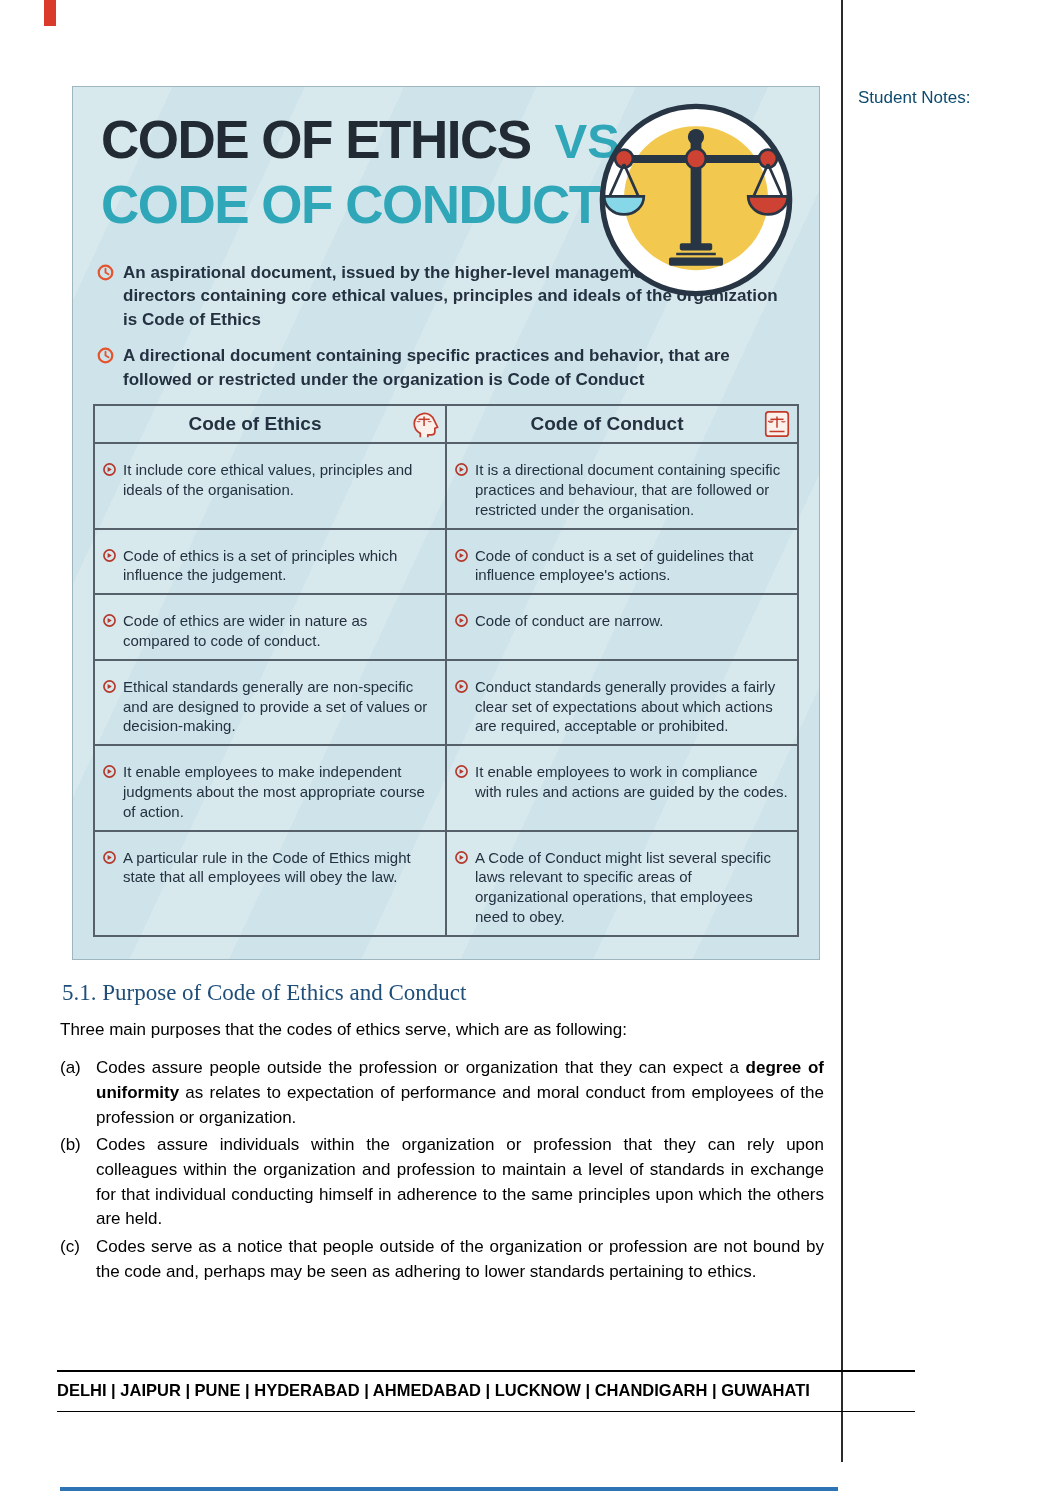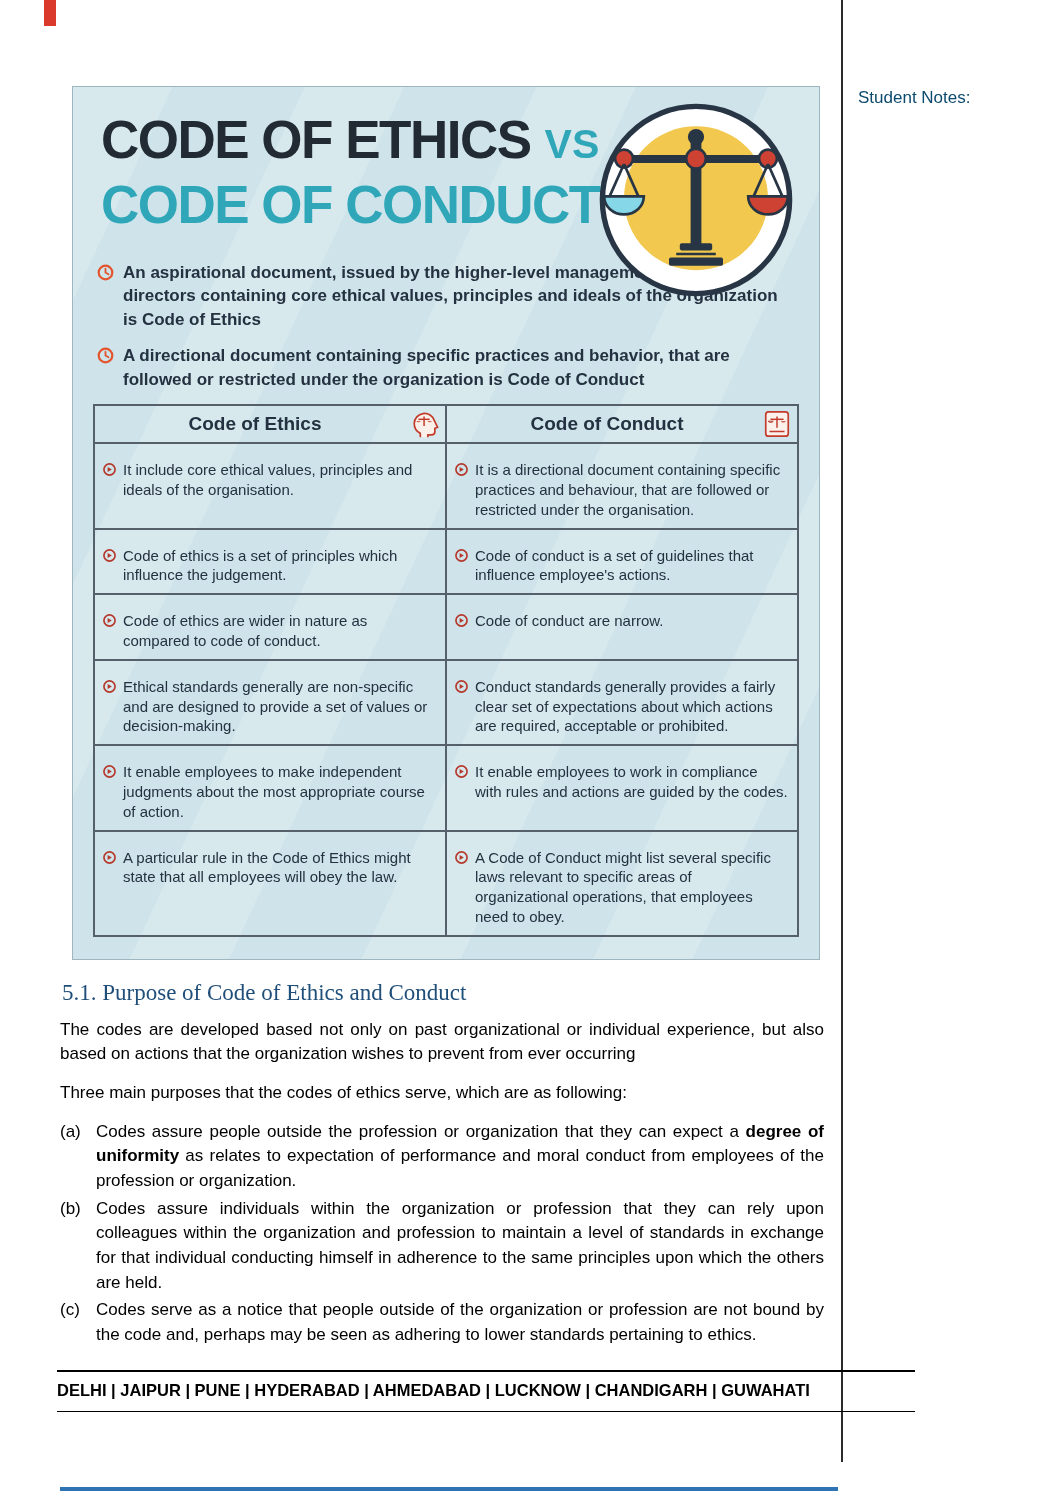--- a/index.html
+++ b/index.html
@@ -19,21 +19,21 @@
     margin-left:12px; width:748px; position:relative;
     background-color:#cfe4ea;
     background-image:repeating-linear-gradient(115deg,
       rgba(255,255,255,0.18) 0px, rgba(255,255,255,0.18) 90px,
       rgba(255,255,255,0) 90px, rgba(255,255,255,0) 210px);
     border:1px solid #9db6bf;
     padding-bottom:22px;
   }
   .ig-title { padding:26px 0 0 28px; }
   .t1 { font-size:53px; font-weight:bold; color:#222b33; letter-spacing:-1.5px; line-height:1; }
-  .t1 .vs { font-size:41px; font-weight:bold; color:#2fa7b8; letter-spacing:0; margin-left:14px;text-align:right; }
+  .t1 .vs { font-size:49px; font-weight:bold; color:#2fa7b8; letter-spacing:0; margin-left:24px;text-align:right; }
   .t2 { font-size:53px; font-weight:bold; color:#2fa7b8; letter-spacing:-1.5px; line-height:1; margin-top:12px; }
   .illustration { position:absolute; top:14px; right:24px; width:198px; height:198px; }
 
   .ig-bullets { margin:30px 24px 0 24px; }
   .ig-bullet { display:flex; gap:9px; font-weight:bold; font-size:17px; color:#243140; line-height:1.38; margin-bottom:13px; }
   .ig-bullet svg { margin-top:3px; flex:none; }
 
   table.compare { border-collapse:collapse; margin:8px auto 0; width:706px; border:2px solid #55606a; }
   table.compare th {
     border:2px solid #55606a; font-size:19px; color:#243140;
@@ -269,21 +269,20 @@
                   <span>A Code of Conduct might list several specific laws relevant to specific areas of organizational operations, that employees need to obey.</span>
                 </div>
               </td>
           </tr>
         </tbody>
       </table>
     </div>
 
     <div class="section">
       <h2>5.1. Purpose of Code of Ethics and Conduct</h2>
-      <p>The codes are developed based not only on past organizational or individual experience, but also based on actions that the organization wishes to prevent from ever occurring</p>
       <p>Three main purposes that the codes of ethics serve, which are as following:</p>
       <div class="plist">
         <div class="plist-item">
           <span class="marker">(a)</span>
           <div class="li-text"><span>Codes assure people outside the profession or organization that they can expect a </span><b>degree of uniformity</b><span> as relates to expectation of performance and moral conduct from employees of the profession or organization.</span></div>
         </div>
         <div class="plist-item">
           <span class="marker">(b)</span>
           <div class="li-text"><span>Codes assure individuals within the organization or profession that they can rely upon colleagues within the organization and profession to maintain a level of standards in exchange for that individual conducting himself in adherence to the same principles upon which the others are held.</span><b></b><span></span></div>
         </div>

